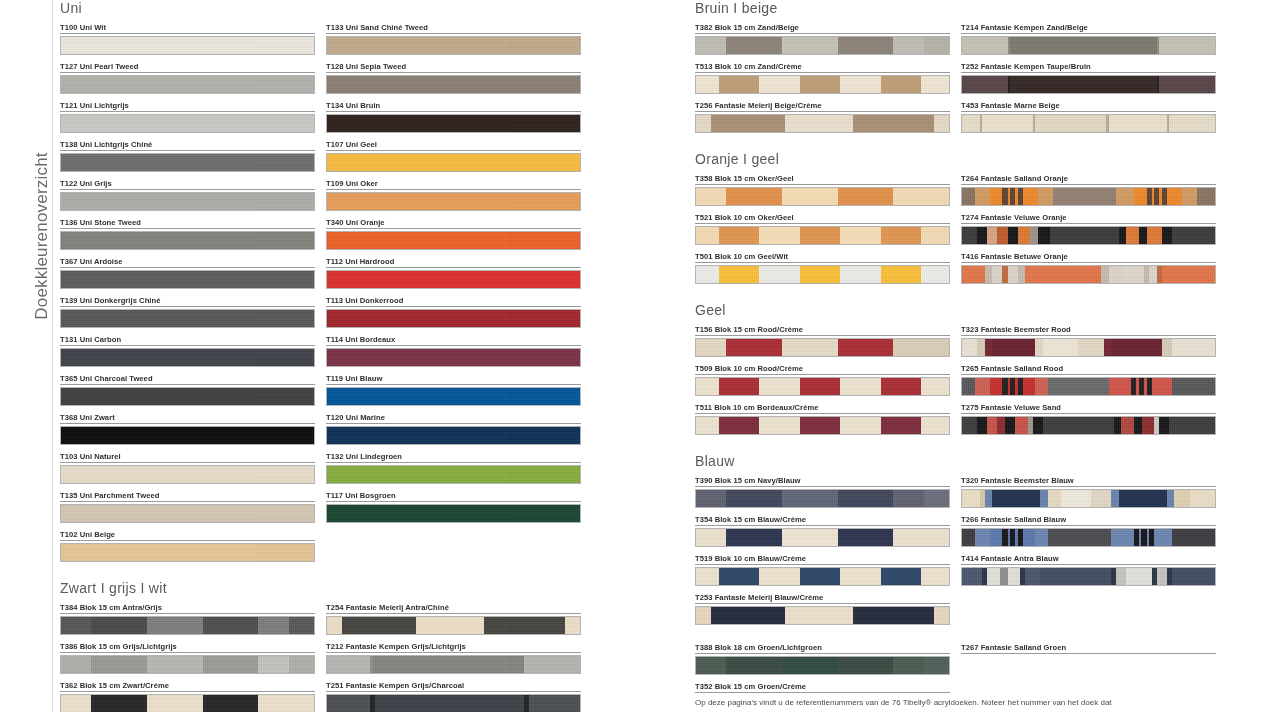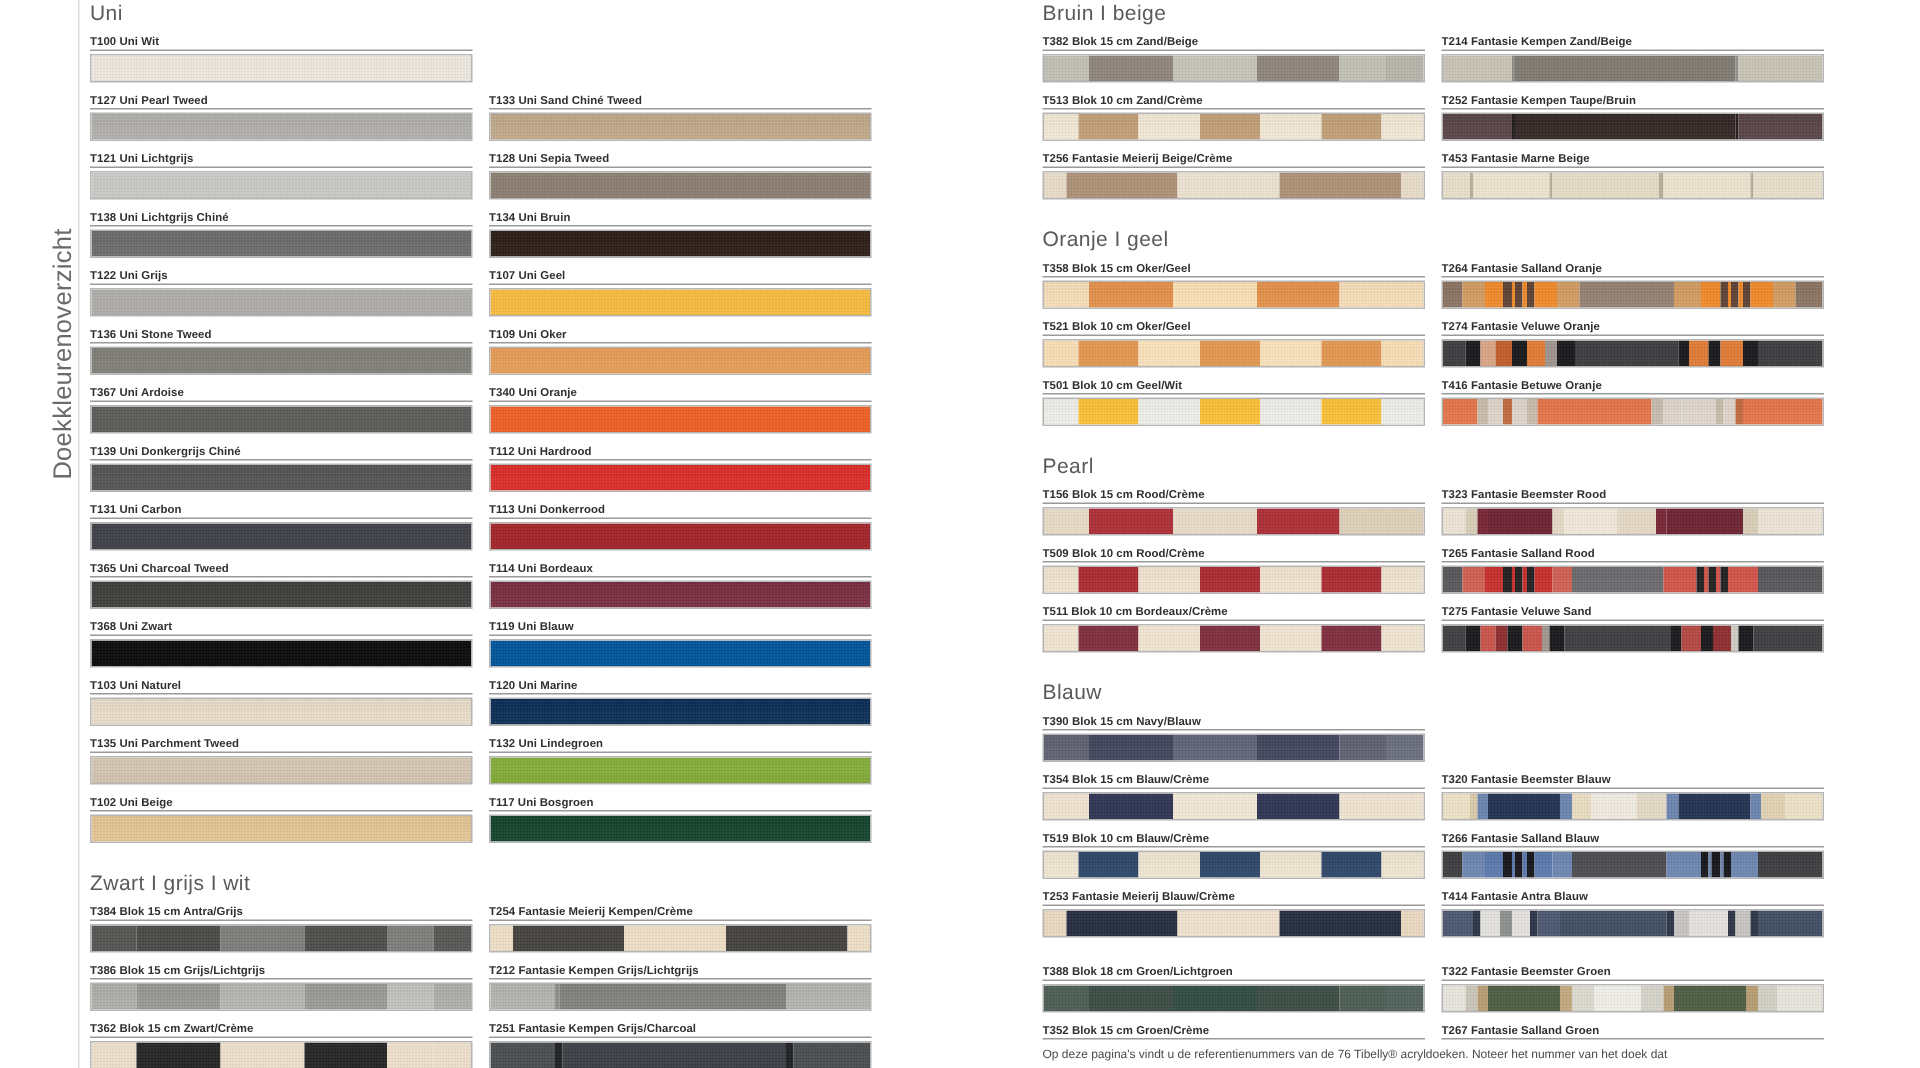--- a/index.html
+++ b/index.html
@@ -25,21 +25,21 @@
   
   .half{position:absolute;top:0;}
   .half-left{left:60px;width:580px;}
   .half-right{left:695px;width:530px;}
 
   .sect-title{
     font-size:14px;color:#5a5a5a;font-weight:400;
     letter-spacing:.3px;margin:0 0 7px 0;
   }
 
-  .cols{display:flex;gap:11px;align-items:flex-end;}
+  .cols{display:flex;gap:11px;}
   .col{width:255px;flex:0 0 255px;}
 
   .swatch-item{margin-bottom:7px;}
   .swatch-label{
     font-size:7.6px;font-weight:bold;color:#2f2f2f;
     letter-spacing:.05px;line-height:9px;
     border-bottom:1px solid #9a9a9a;padding-bottom:1px;
     white-space:nowrap;overflow:hidden;
   }
   .swatch{
@@ -277,21 +277,21 @@
                 <div class="band" style="background: rgb(38, 38, 38); width: 22%;"></div>
                 <div class="band" style="background: rgb(239, 227, 205); width: 22%;"></div>
                 <div class="band" style="background: rgb(38, 38, 38); width: 22%;"></div>
                 <div class="band" style="background: rgb(239, 227, 205); width: 12%;"></div>
                 <div class="band" style="background: rgb(239, 227, 205); width: 10%;"></div>
               </div>
             </div>
           </div>
           <div class="col">
             <div class="swatch-item">
-              <div class="swatch-label">T254 Fantasie Meierij Kempen/Crème</div>
+              <div class="swatch-label">T254 Fantasie Meierij Antra/Chiné</div>
               <div class="swatch">
                 <div class="band" style="background: rgb(239, 224, 200); width: 6%;"></div>
                 <div class="band" style="background: rgb(69, 68, 63); width: 29%;"></div>
                 <div class="band" style="background: rgb(239, 224, 200); width: 27%;"></div>
                 <div class="band" style="background: rgb(69, 68, 63); width: 32%;"></div>
                 <div class="band" style="background: rgb(239, 224, 200); width: 6%;"></div>
               </div>
             </div>
             <div class="swatch-item">
               <div class="swatch-label">T212 Fantasie Kempen Grijs/Lichtgrijs</div>
@@ -499,21 +499,21 @@
                 <div class="band" style="background: rgb(222, 214, 203); width: 3%;"></div>
                 <div class="band" style="background: rgb(192, 106, 62); width: 2%;"></div>
                 <div class="band" style="background: rgb(228, 118, 74); width: 21%;"></div>
               </div>
             </div>
           </div>
         </div>
         <div class="spacer-sect"></div>
       </div>
       <div>
-        <div class="sect-title">Pearl</div>
+        <div class="sect-title">Geel</div>
         <div class="cols">
           <div class="col">
             <div class="swatch-item">
               <div class="swatch-label">T156 Blok 15 cm Rood/Crème</div>
               <div class="swatch">
                 <div class="band" style="background: rgb(231, 219, 198); width: 12%;"></div>
                 <div class="band" style="background: rgb(172, 45, 53); width: 22%;"></div>
                 <div class="band" style="background: rgb(232, 220, 200); width: 22%;"></div>
                 <div class="band" style="background: rgb(172, 45, 53); width: 22%;"></div>
                 <div class="band" style="background: rgb(221, 208, 185); width: 12%;"></div>
@@ -740,38 +740,20 @@
                 <div class="band" style="background: rgb(76, 92, 82); width: 12%;"></div>
                 <div class="band" style="background: rgb(81, 96, 90); width: 10%;"></div>
               </div>
             </div>
             <div class="swatch-item">
               <div class="swatch-label">T352 Blok 15 cm Groen/Crème</div>
             </div>
           </div>
           <div class="col">
             <div class="swatch-item">
-              <div class="swatch-label">T322 Fantasie Beemster Groen</div>
-              <div class="swatch">
-                <div class="band" style="background: rgb(231, 229, 221); width: 6%;"></div>
-                <div class="band" style="background: rgb(201, 197, 184); width: 3%;"></div>
-                <div class="band" style="background: rgb(184, 156, 114); width: 3%;"></div>
-                <div class="band" style="background: rgb(75, 92, 67); width: 19%;"></div>
-                <div class="band" style="background: rgb(194, 168, 127); width: 3%;"></div>
-                <div class="band" style="background: rgb(220, 217, 208); width: 6%;"></div>
-                <div class="band" style="background: rgb(239, 238, 233); width: 12%;"></div>
-                <div class="band" style="background: rgb(214, 211, 202); width: 6%;"></div>
-                <div class="band" style="background: rgb(184, 156, 114); width: 3%;"></div>
-                <div class="band" style="background: rgb(75, 92, 67); width: 19%;"></div>
-                <div class="band" style="background: rgb(184, 156, 114); width: 3%;"></div>
-                <div class="band" style="background: rgb(210, 207, 198); width: 5%;"></div>
-                <div class="band" style="background: rgb(231, 229, 221); width: 12%;"></div>
-              </div>
-            </div>
-            <div class="swatch-item">
               <div class="swatch-label">T267 Fantasie Salland Groen</div>
             </div>
           </div>
         </div>
       </div>
     </div>
 
   <div class="footer-note">Op deze pagina's vindt u de referentienummers van de 76 Tibelly® acryldoeken. Noteer het nummer van het doek dat</div>
 </div>
 

